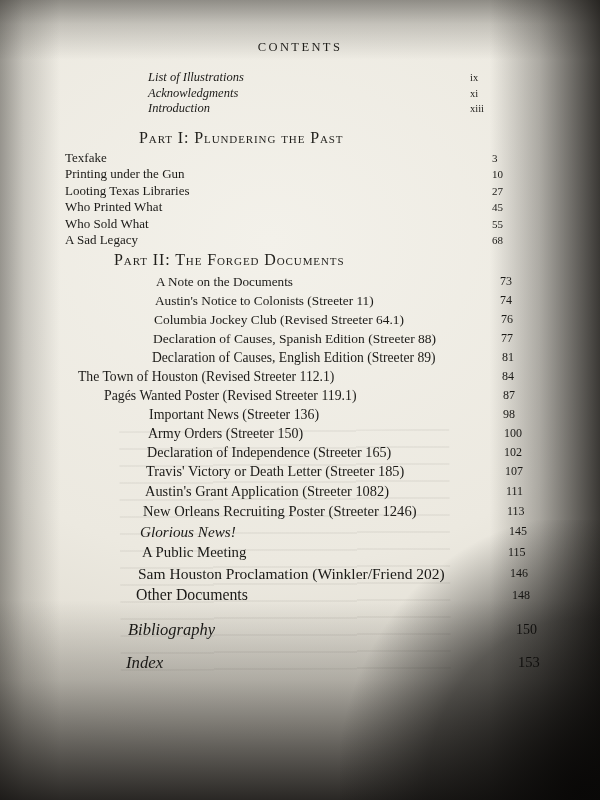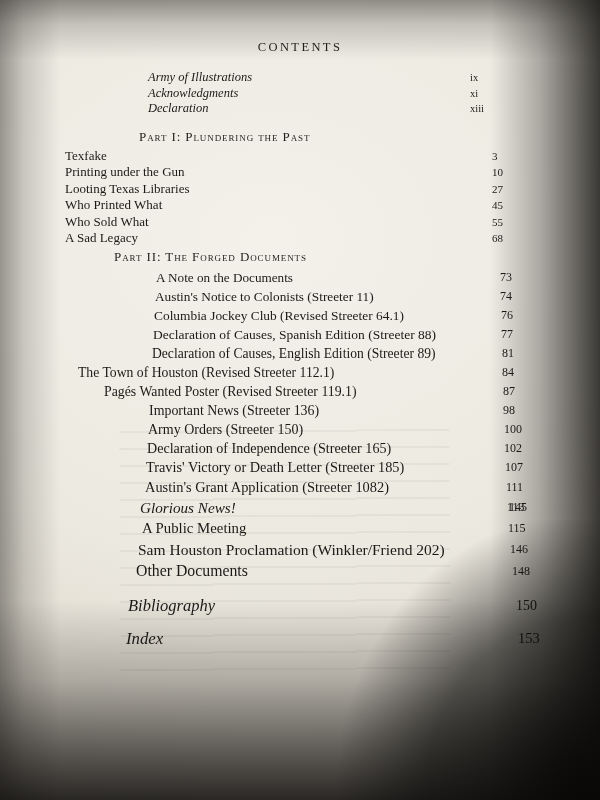--- a/index.html
+++ b/index.html
@@ -119,21 +119,21 @@
     line-height: 15.5px;
     padding-left: 148px;
   }
   .fm .page {
     left: 470px;
     font-style: normal;
     font-size: 10.5px;
   }
 
   .part {
-    font-size: 13px;
+    font-size: 16px;
     letter-spacing: 0.9px;
     font-variant: small-caps;
     padding-left: 139px;
     margin-top: 12px;
     margin-bottom: 3px;
     color: #201f1b;
   }
 
   
   .e1 {
@@ -165,29 +165,29 @@
   <div id="paper"></div>
   <div id="bleed"></div>
 
   <div id="content">
 
     <div class="heading">CONTENTS</div>
 
     <div class="toc">
 
       <div class="row fm" style="margin-top:2px;">
-        <span class="label">Army of Illustrations</span>
+        <span class="label">List of Illustrations</span>
         <span class="page">ix</span>
       </div>
       <div class="row fm">
         <span class="label">Acknowledgments</span>
         <span class="page">xi</span>
       </div>
       <div class="row fm">
-        <span class="label">Declaration</span>
+        <span class="label">Introduction</span>
         <span class="page">xiii</span>
       </div>
 
       <div class="part">Part I: Plundering the Past</div>
 
       <div class="row e1">
         <span class="label">Texfake</span>
         <span class="page">3</span>
       </div>
       <div class="row e1">
@@ -255,20 +255,21 @@
       </div>
       <div class="row e2" style="font-size:14.3px; padding-left:146px; line-height:19.5px;">
         <span class="label">Travis' Victory or Death Letter (Streeter 185)</span>
         <span class="page" style="left:505px;">107</span>
       </div>
       <div class="row e2" style="font-size:14.4px; padding-left:145px; line-height:19.8px;">
         <span class="label">Austin's Grant Application (Streeter 1082)</span>
         <span class="page" style="left:506px;">111</span>
       </div>
       <div class="row e2" style="font-size:14.6px; padding-left:143px; line-height:20px;">
+        <span class="label">New Orleans Recruiting Poster (Streeter 1246)</span>
         <span class="page" style="left:507px;">113</span>
       </div>
       <div class="row e2" style="font-size:15.2px; padding-left:140px; line-height:21px; font-style:italic;">
         <span class="label">Glorious News!</span>
         <span class="page" style="left:509px; font-style:normal;">145</span>
       </div>
       <div class="row e2" style="font-size:14.8px; padding-left:142px; line-height:20.5px;">
         <span class="label">A Public Meeting</span>
         <span class="page" style="left:508px;">115</span>
       </div>

